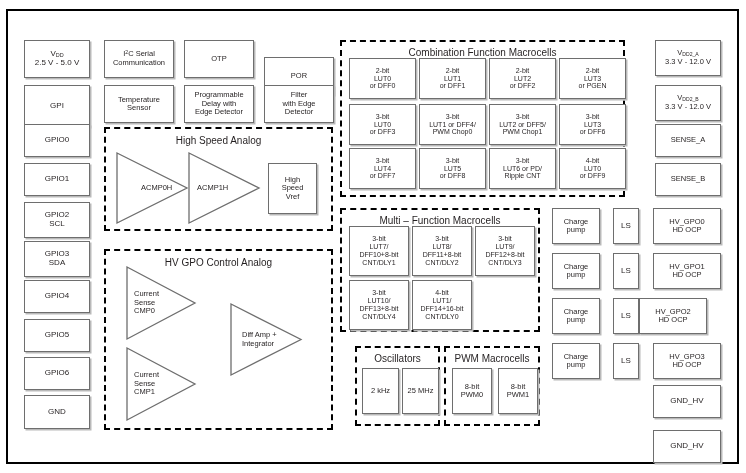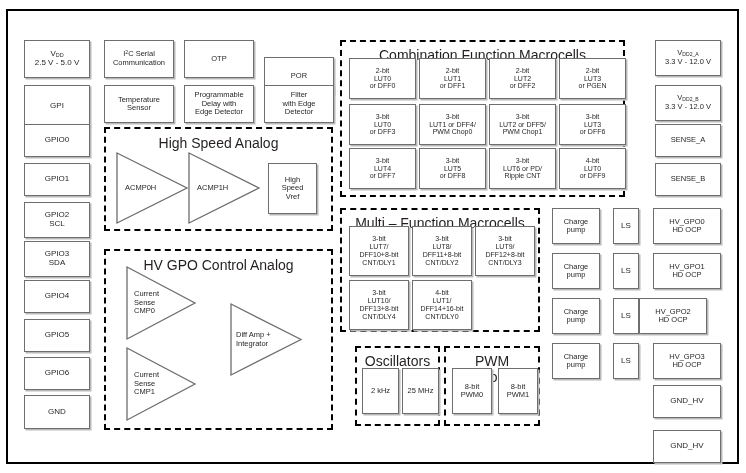--- a/index.html
+++ b/index.html
@@ -20,21 +20,21 @@
 
   
   .grp{position:absolute;box-sizing:border-box;background:#fff;
        border:2px dashed #000;}
   .grp-title{position:absolute;left:0;right:0;text-align:center;
              font-size:8.2px;color:#231f20;}
 
   .t7{font-size:7px;}
   .t75{font-size:7.5px;}
   .t8{font-size:8px;}
-  .t85{font-size:14px;}
+  .t85{font-size:10px;}
 
   sub{font-size:.68em;vertical-align:-0.25em;}
   sup{font-size:.68em;vertical-align:0.45em;}
 
   
   .tri{position:absolute;}
   .tri svg{display:block;overflow:visible;}
   .tri .lbl{position:absolute;left:0;top:0;width:100%;height:100%;
             display:flex;flex-direction:column;align-items:flex-start;
             justify-content:center;text-align:left;line-height:1.15;
@@ -110,21 +110,21 @@
       </div>
     </div>
 
   <div class="grp" style="left:104px;top:127px;width:229px;height:104px;">
     <div class="grp-title t85" style="top:6px;">High Speed Analog</div>
   </div>
   <div class="tri" style="left:116px;top:152px;width:72px;height:72px;">
     <svg width="72" height="72" viewBox="0 0 72 72">
       <polygon points="1,1 71,36 1,71" fill="#fff" stroke="#6e6e6e" stroke-width="1.3"></polygon>
     </svg>
-    <div class="lbl t75" style="padding-left:9px;">
+    <div class="lbl t75" style="padding-left:25px;">
       <span>ACMP0H</span>
     </div>
   </div>
   <div class="tri" style="left:188px;top:152px;width:72px;height:72px;">
     <svg width="72" height="72" viewBox="0 0 72 72">
       <polygon points="1,1 71,36 1,71" fill="#fff" stroke="#6e6e6e" stroke-width="1.3"></polygon>
     </svg>
     <div class="lbl t75" style="padding-left:9px;">
       <span>ACMP1H</span>
     </div>
@@ -155,21 +155,21 @@
     <div class="lbl t75" style="padding-left:8px;">
       <span>Current</span>
       <span>Sense</span>
       <span>CMP1</span>
     </div>
   </div>
   <div class="tri" style="left:230px;top:303px;width:72px;height:73px;">
     <svg width="72" height="73" viewBox="0 0 72 73">
       <polygon points="1,1 71,36.5 1,72" fill="#fff" stroke="#6e6e6e" stroke-width="1.3"></polygon>
     </svg>
-    <div class="lbl t75" style="padding-left:6px;">
+    <div class="lbl t75" style="padding-left:12px;">
       <span>Diff Amp +</span>
       <span>Integrator</span>
     </div>
   </div>
 
   <div class="grp" style="left:340px;top:40px;width:285px;height:157px;">
     <div class="grp-title t85" style="top:5px;">Combination Function Macrocells</div>
   </div>
   <div id="cfm-cells">
       <div class="blk t7" style="left: 349px; top: 58px; width: 67px; height: 41px;">

